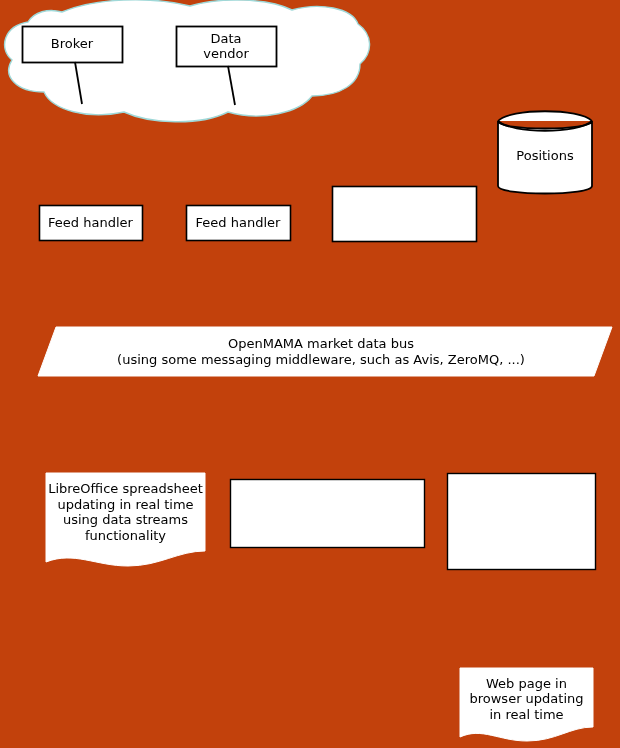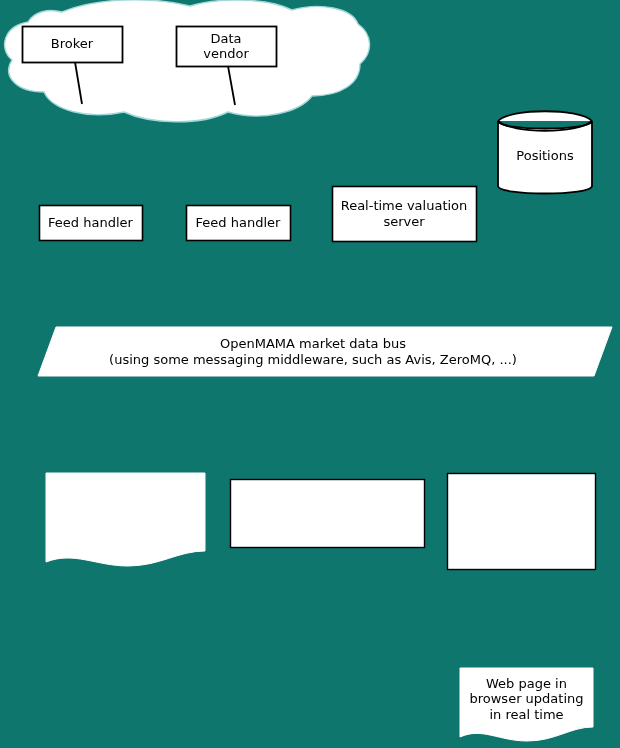--- a/index.html
+++ b/index.html
@@ -4,21 +4,21 @@
 <style>
   html, body {
     margin: 0;
     padding: 0;
     background: #000000;
   }
   #canvas {
     position: relative;
     width: 620px;
     height: 748px;
-    background: #0f766e;
+    background: #c2410c;
     overflow: hidden;
     font-family: "DejaVu Sans", sans-serif;
     text-decoration: underline;
   }
   svg.layer {
     position: absolute;
     left: 0;
     top: 0;
     width: 620px;
     height: 748px;
@@ -35,21 +35,21 @@
     line-height: 15.5px;
     white-space: pre-line;
     pointer-events: none;
   }
   .t-broker      { left: 22px;  top: 26px;  width: 100px; height: 36px; }
   .t-vendor      { left: 176px; top: 26px;  width: 100px; height: 40px; }
   .t-positions   { left: 498px; top: 126px; width: 94px;  height: 60px; }
   .t-fh1         { left: 39px;  top: 205px; width: 103px; height: 35px; }
   .t-fh2         { left: 186px; top: 205px; width: 104px; height: 35px; }
   .t-valuation   { left: 332px; top: 186px; width: 144px; height: 55px; }
-  .t-bus         { left: 48px;  top: 327px; width: 530px; height: 49px; text-align: center; }
+  .t-bus         { left: 56px;  top: 327px; width: 530px; height: 49px; text-align: center; }
   .t-libre       { left: 46px;  top: 473px; width: 159px; height: 78px; }
   .t-accounting  { left: 230px; top: 479px; width: 194px; height: 68px; }
   .t-webshop     { left: 447px; top: 473px; width: 148px; height: 96px; }
   .t-webpage     { left: 460px; top: 668px; width: 133px; height: 62px; }
 </style>
 </head>
 <body>
 
 <div id="canvas">
 
@@ -119,26 +119,28 @@
 
   <div class="node-text t-positions">Positions</div>
 
   <div class="node-text t-vendor">Data
 vendor</div>
 
   <div class="node-text t-fh1">Feed handler</div>
 
   <div class="node-text t-fh2">Feed handler</div>
 
-  <div class="node-text t-valuation">Real-time valuation
-server</div>
 
   <div class="node-text t-bus">OpenMAMA market data bus
 (using some messaging middleware, such as Avis, ZeroMQ, ...)</div>
 
+  <div class="node-text t-libre">LibreOffice spreadsheet
+updating in real time
+using data streams
+functionality</div>
 
 
 
   <div class="node-text t-webpage">Web page in
 browser updating
 in real time</div>
 
 </div>
 
 </body></html>

